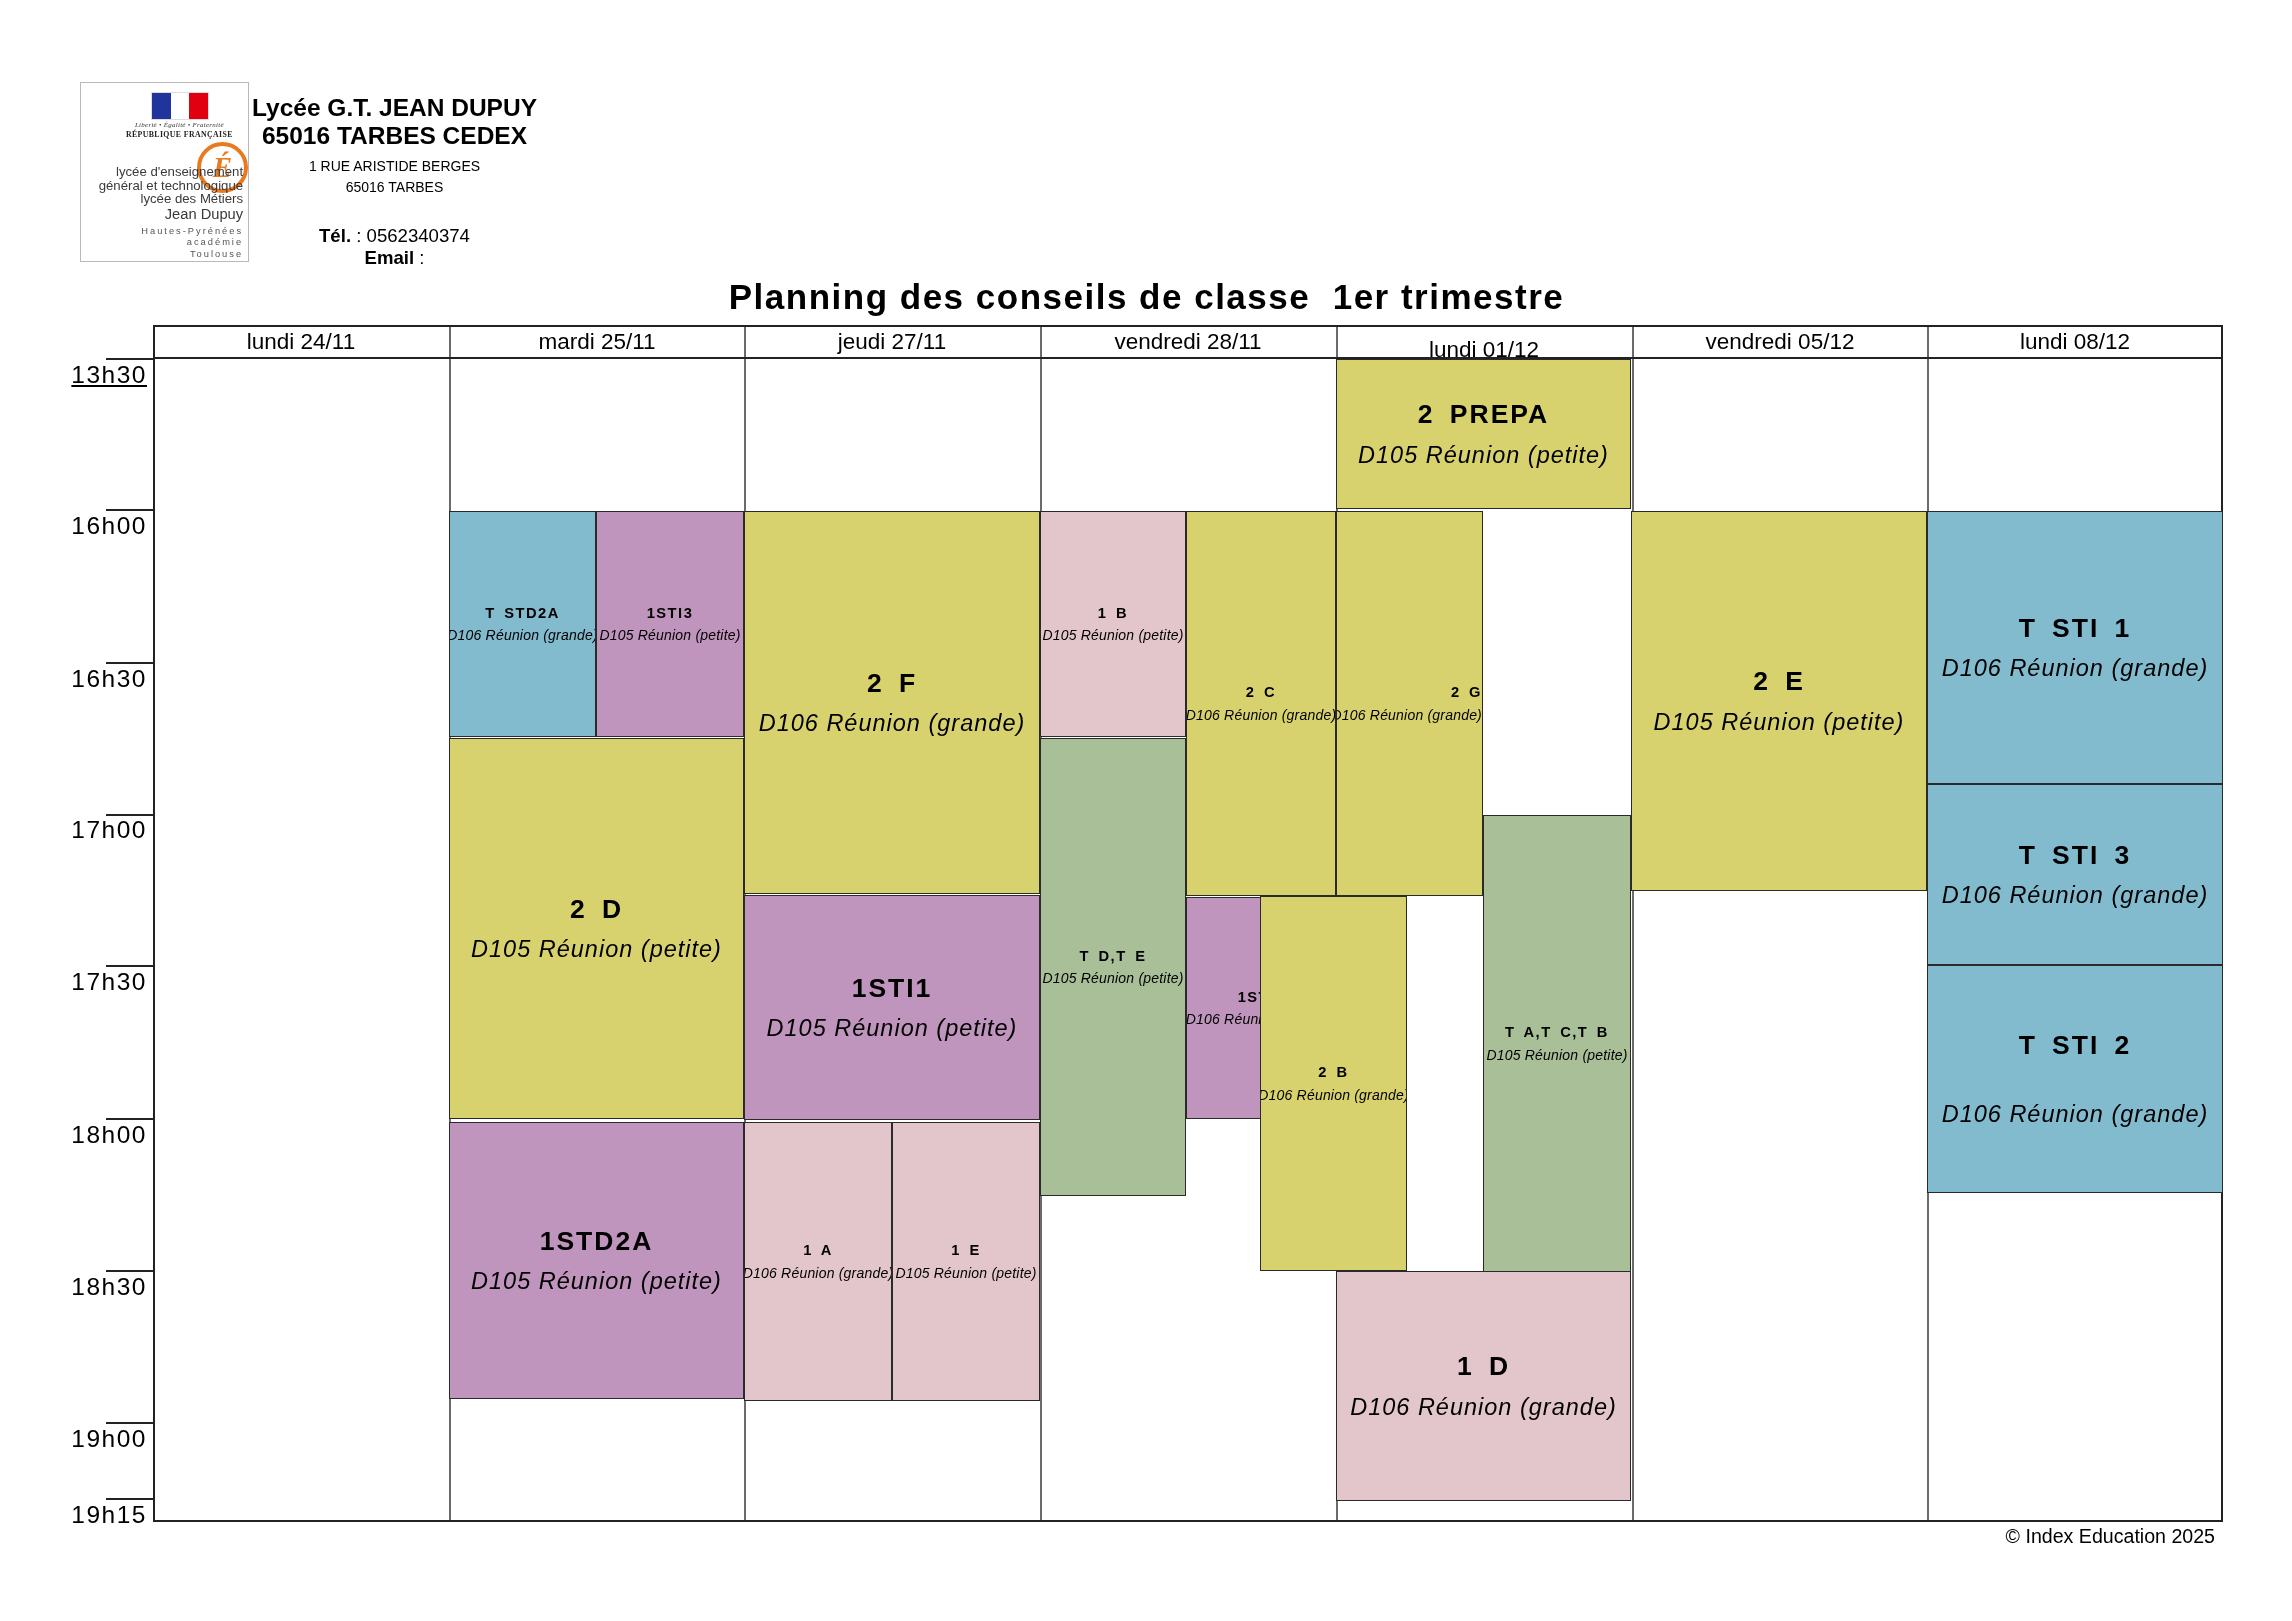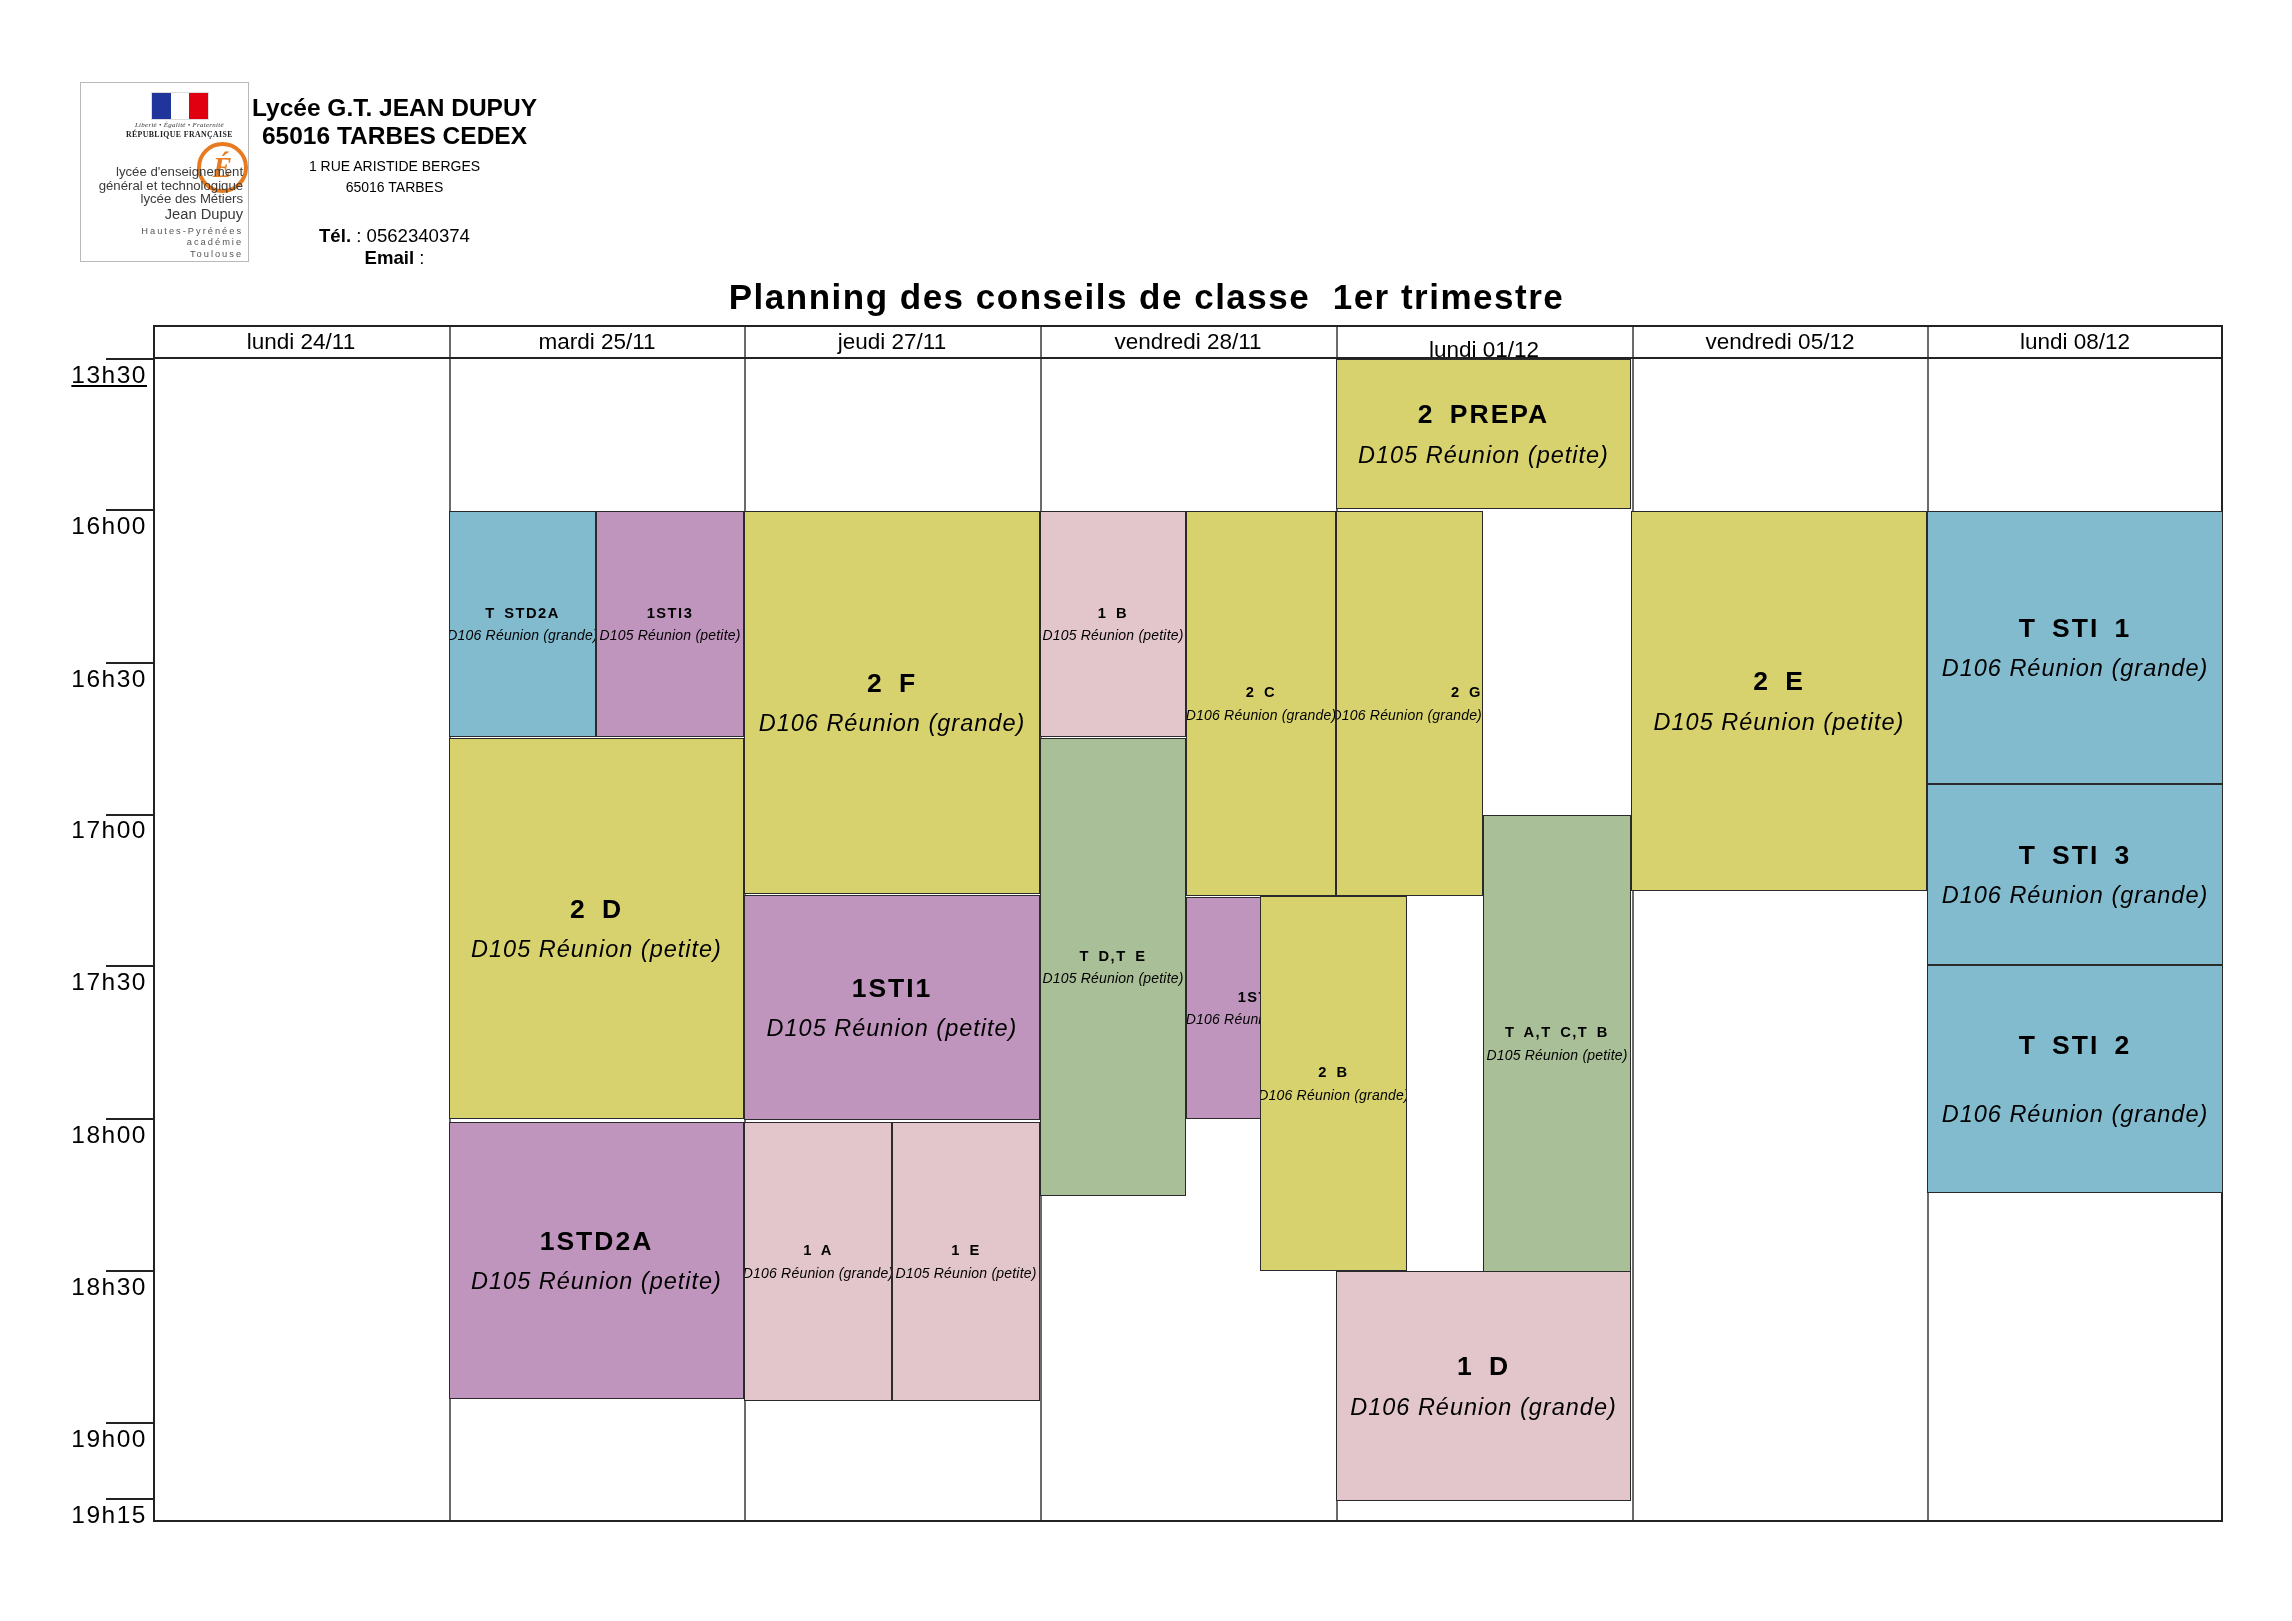--- a/index.html
+++ b/index.html
@@ -221,14 +221,15 @@
           <div class="block-name">T STI 3</div>
           <div class="block-room">D106 Réunion (grande)</div>
         </div>
         <div class="block c-blue sz-large" style="left: 1927px; top: 965px; width: 296px; height: 228px; background: rgb(130, 186, 206); gap: 40px;">
           <div class="block-name">T STI 2</div>
           <div class="block-room">D106 Réunion (grande)</div>
         </div>
       </div>
   </div>
 
+  <div class="footer">© Index Education 2025</div>
 </div>
 
 
 </body></html>

